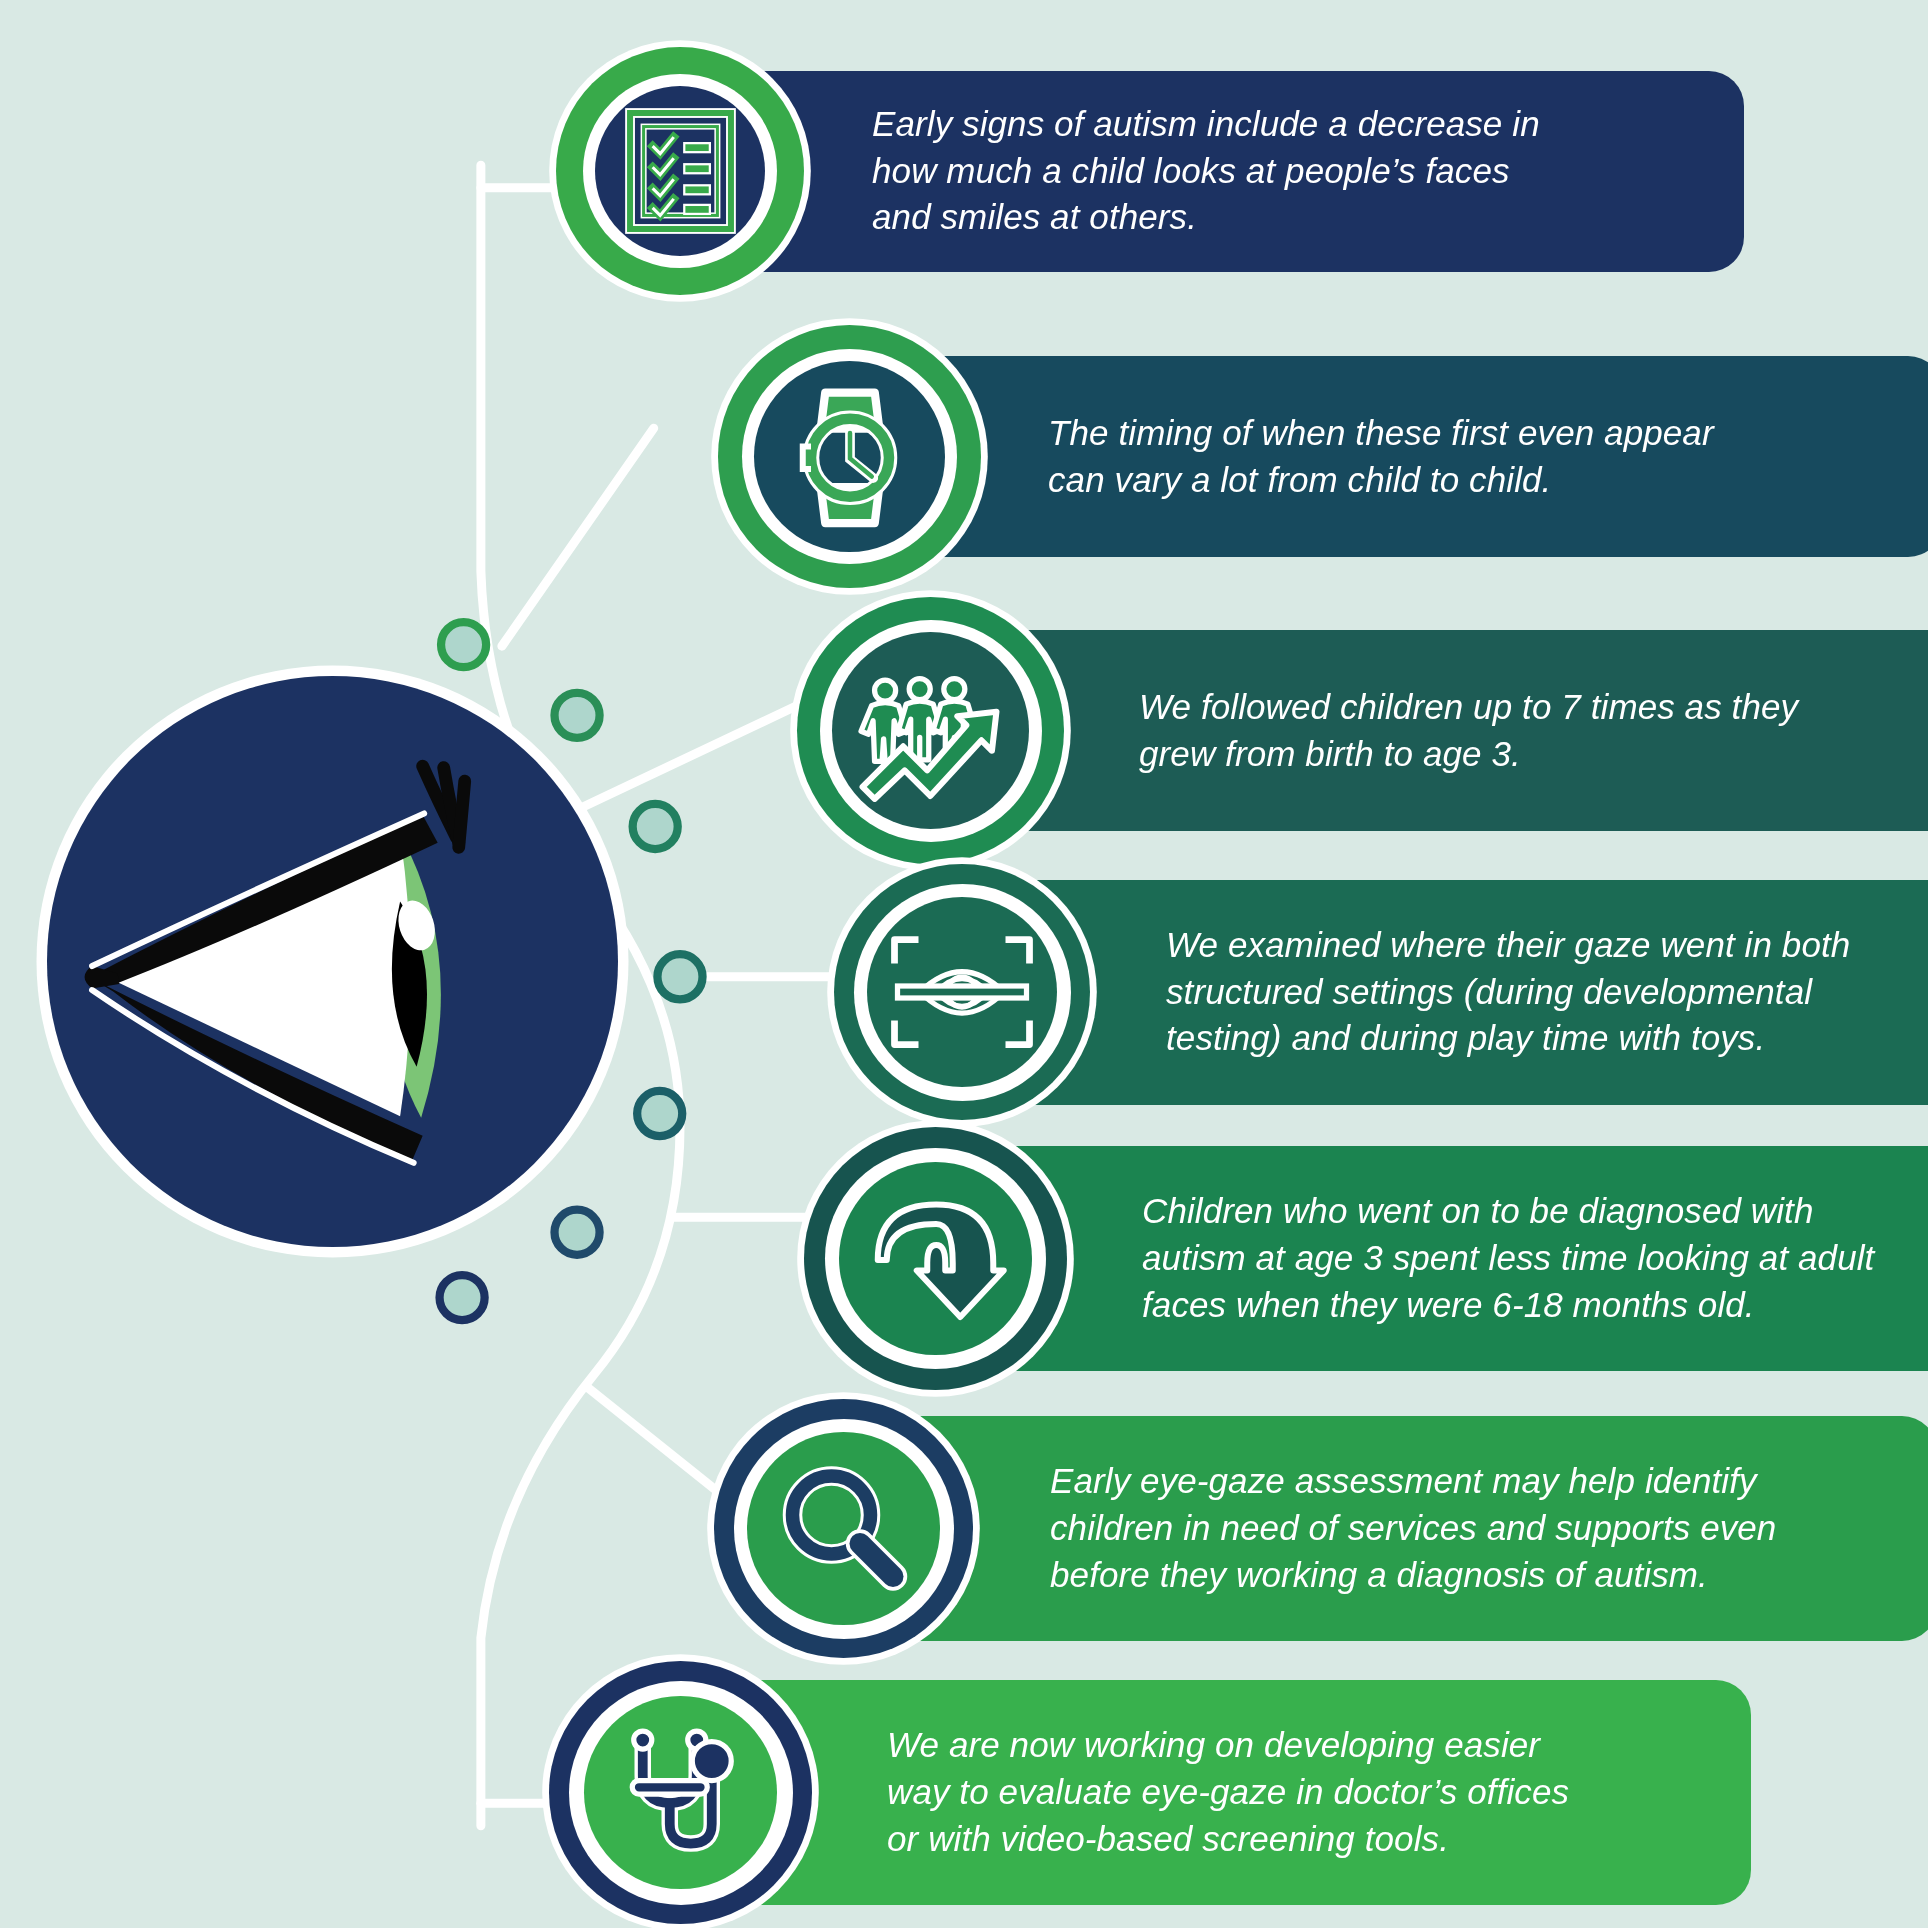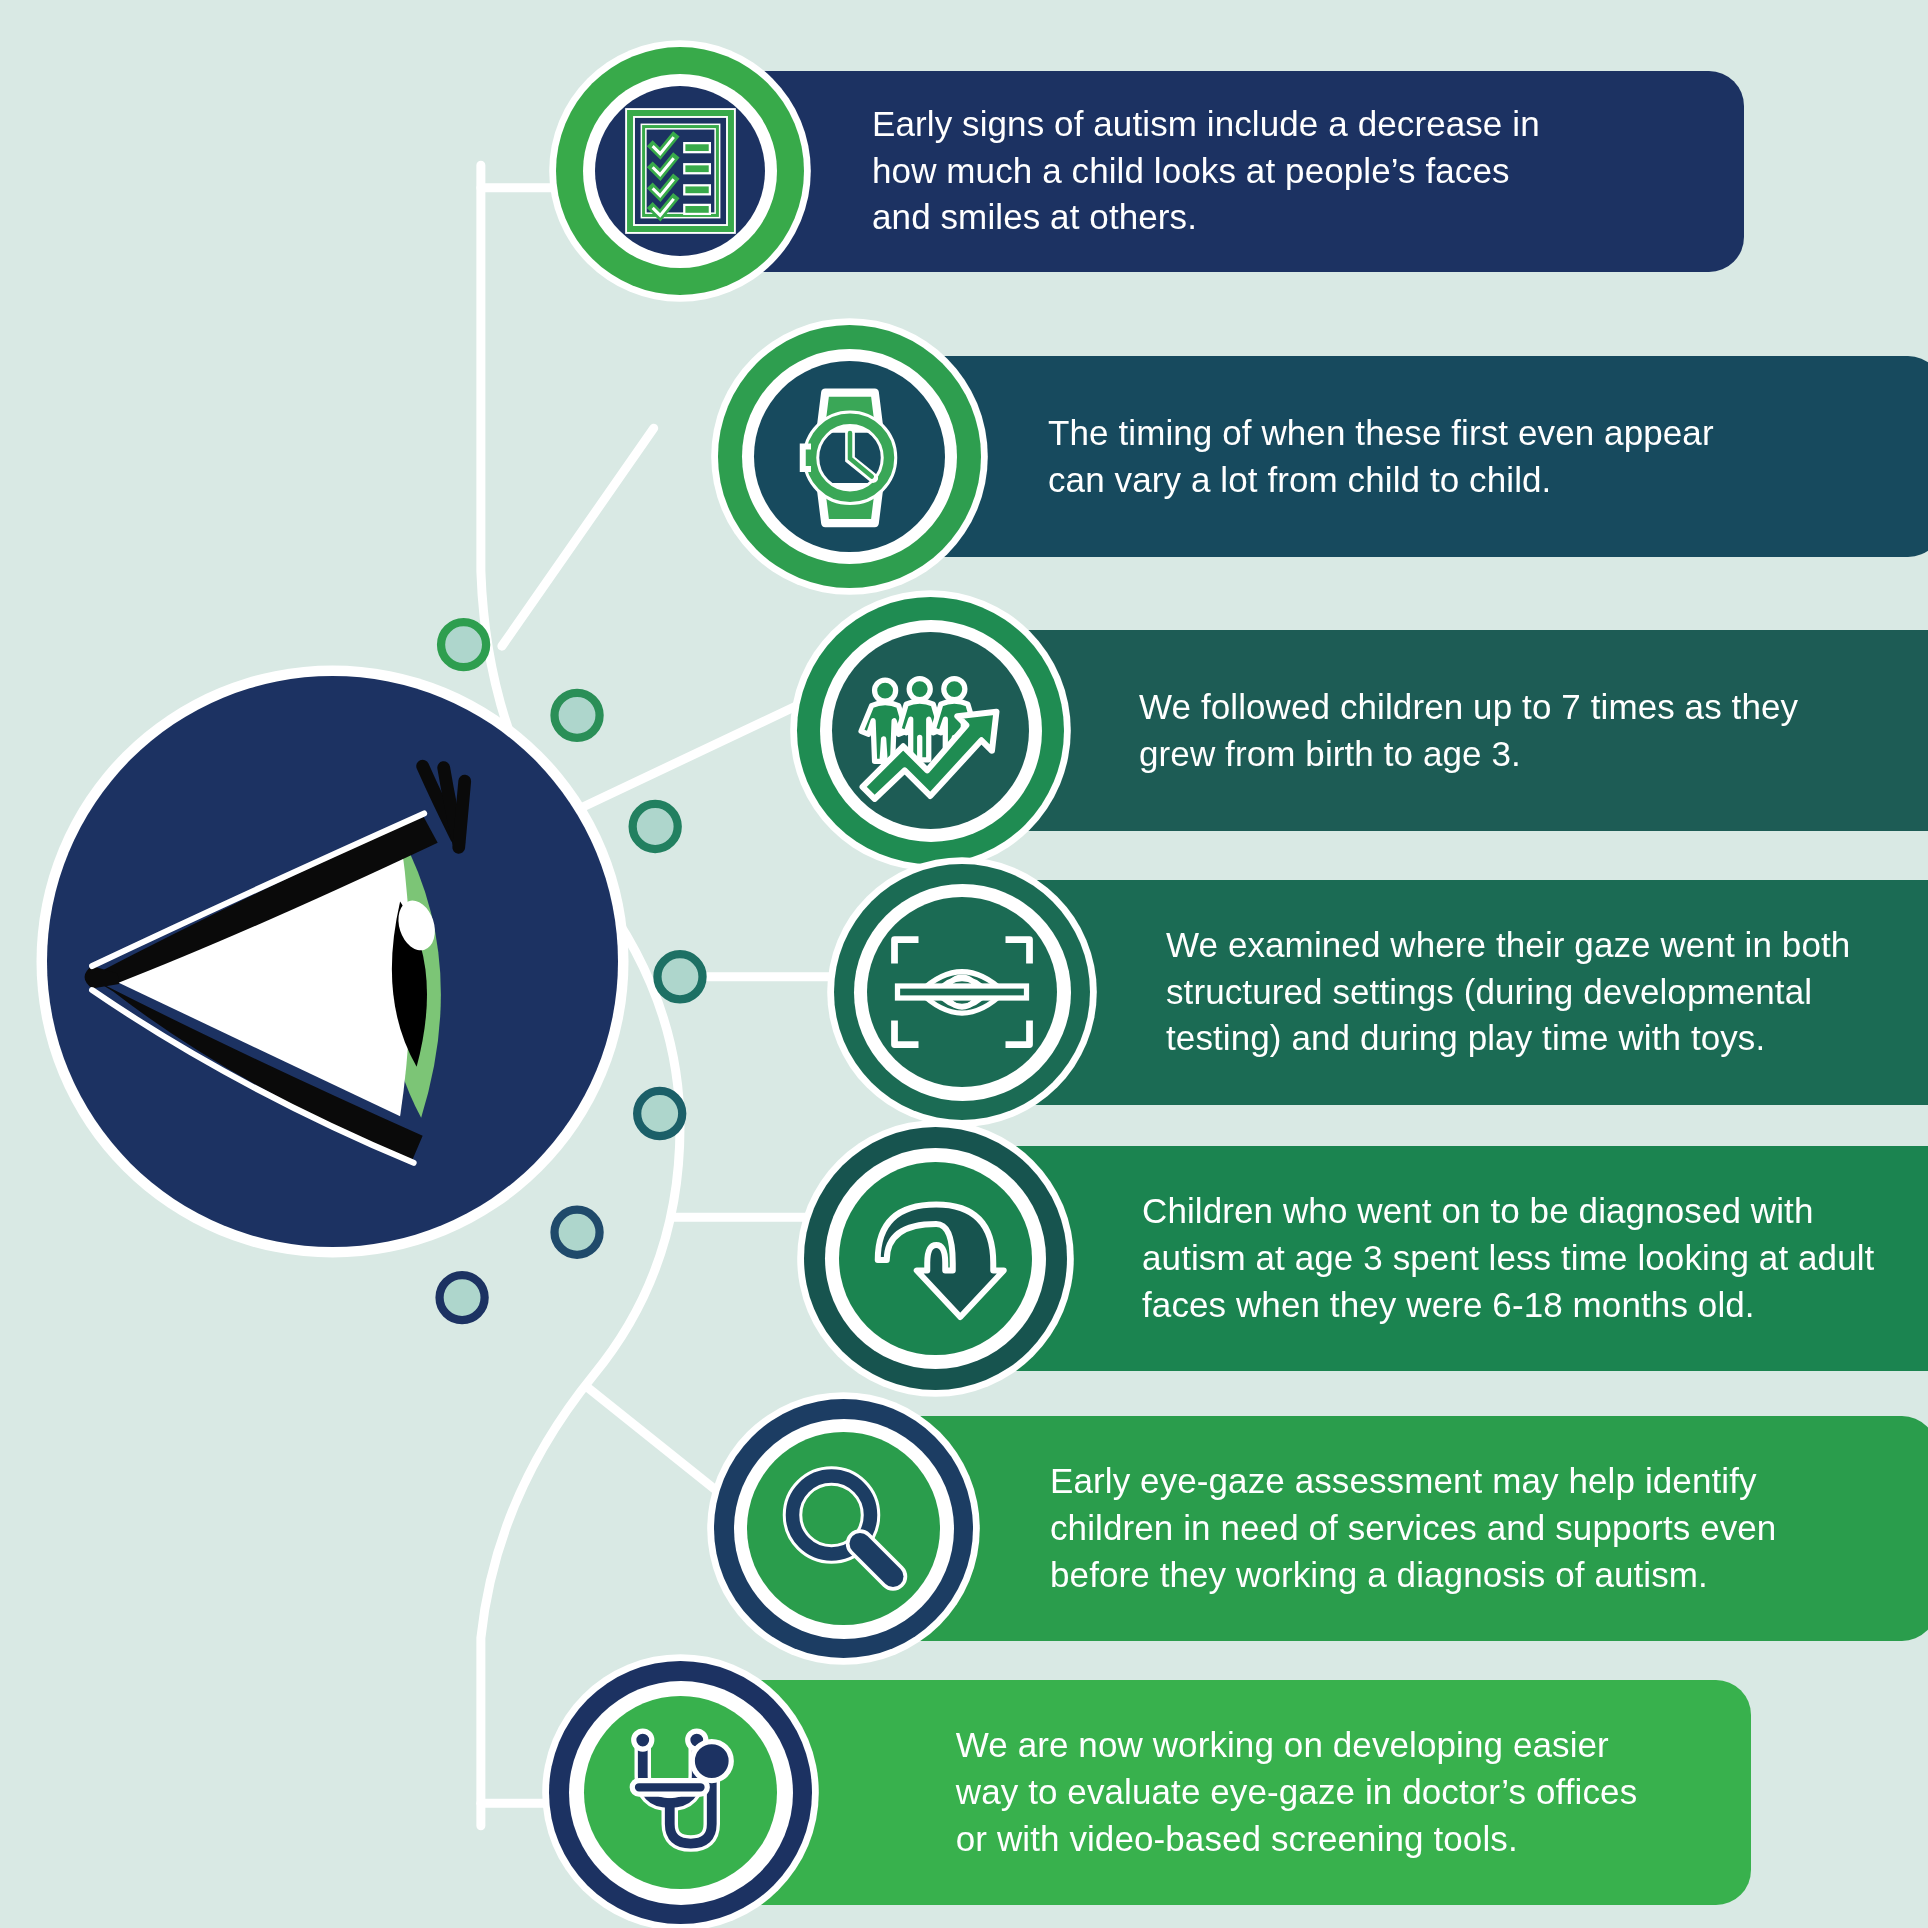--- a/index.html
+++ b/index.html
@@ -57,20 +57,21 @@
     box-sizing:border-box;
   }
   .card p{
     margin:0;
     color:#ffffff;
     font-size:35px;
     line-height:1.34;
     letter-spacing:0.1px;
     white-space:pre-line;
     font-weight:400;
+    font-style:italic;
   }
 </style>
 </head>
 <body>
 
 <div id="stage">
 
   <svg id="connectors" viewBox="0 0 2566 2566">
     <g fill="none" stroke="#ffffff" stroke-width="12" stroke-linecap="round" stroke-linejoin="round">
 
@@ -300,21 +301,21 @@
           </g>
           <g fill="#1c3262" stroke="#ffffff" stroke-width="7">
             <circle cx="34" cy="20" r="12"></circle>
             <circle cx="106" cy="20" r="12"></circle>
             <circle cx="126" cy="48" r="26"></circle>
           </g>
           <rect x="20" y="74" width="100" height="18" rx="9" fill="#1c3262" stroke="#ffffff" stroke-width="7"></rect>
         </svg>
       </div>
     </div>
-    <div class="card" style="background:#38b14d;width:1052px;height:225px;margin-left:-113px;padding:0 45px 0 188px;justify-content:center;">
+    <div class="card" style="background:#38b14d;width:1052px;height:225px;margin-left:-113px;padding:0 45px 0 188px;">
       <p>We are now working on developing easier
 way to evaluate eye-gaze in doctor’s offices
 or with video-based screening tools.</p>
     </div>
   </div>
 
 </div>
 
 
 </body></html>

